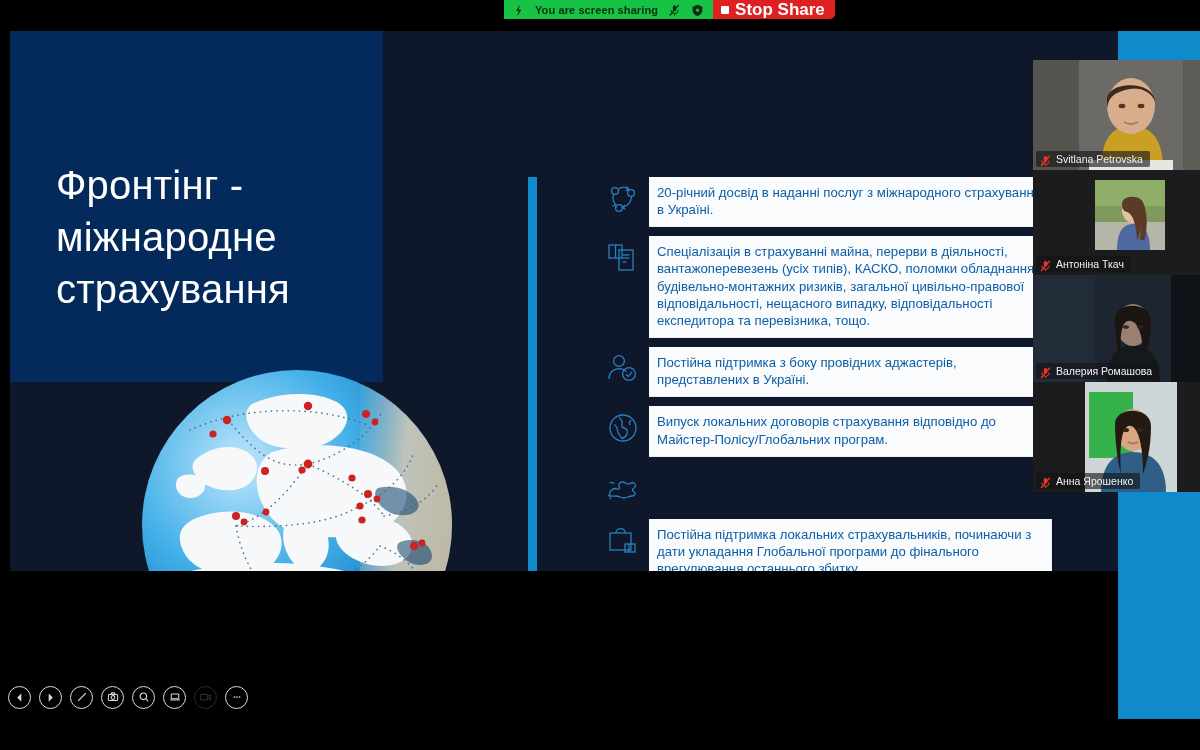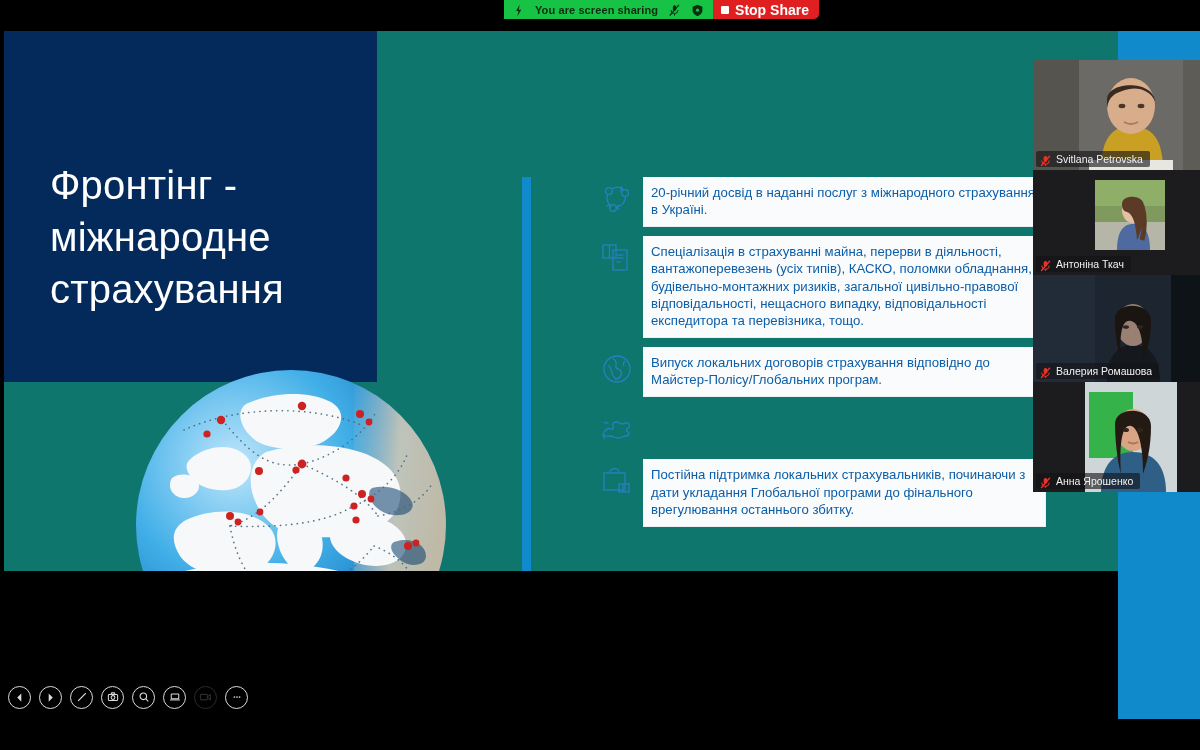--- a/index.html
+++ b/index.html
@@ -8,25 +8,25 @@
   
   .stage{position:relative;width:1200px;height:750px;background:#000;overflow:hidden;}
 
   
   .share-bar{position:absolute;left:464px;top:0;height:19px;display:flex;align-items:stretch;
              border-radius:0 0 5px 5px;overflow:hidden;z-index:40;}
   .share-green{background:#17c344;display:flex;align-items:center;gap:10px;padding:0 9px 0 8px;margin-left:40px;}
   .share-green .lbl{font-size:11px;font-weight:bold;color:#0c2d12;letter-spacing:.1px;white-space:nowrap;}
   .share-ic{width:13px;height:13px;display:block;}
   .share-stop{background:#e02020;display:flex;align-items:center;gap:6px;padding:0 10px 0 8px;}
-  .share-stop .lbl{font-size:14px;font-weight:bold;color:#fff;white-space:nowrap;}
+  .share-stop .lbl{font-size:17px;font-weight:bold;color:#fff;white-space:nowrap;}
   .stop-sq{width:8px;height:8px;background:#fff;border-radius:1px;display:block;}
 
   
-  .slide{position:absolute;left:4px;top:31px;width:1118px;height:540px;background:#0f766e;overflow:hidden;}
+  .slide{position:absolute;left:10px;top:31px;width:1118px;height:540px;background:#0f172a;overflow:hidden;}
   .navy-block{position:absolute;left:0;top:0;width:373px;height:351px;background:#042a5c;}
   .slide-title{position:absolute;left:46px;top:128px;width:330px;color:#fff;font-size:40px;line-height:1.30;
                font-weight:400;letter-spacing:.2px;}
   .cyan-strip{position:absolute;left:1118px;top:31px;width:82px;height:688px;background:#118acb;}
 
   
   .globe-wrap{position:absolute;left:122px;top:329px;width:330px;height:330px;}
   .globe{position:absolute;inset:0;}
 
   
@@ -225,20 +225,33 @@
             <line x1="17.5" y1="15" x2="24.5" y2="15"></line>
               <line x1="17.5" y1="18" x2="24.5" y2="18"></line>
             <line x1="17.5" y1="22" x2="21.5" y2="22"></line>
           </svg>
         </span>
         <div class="bub">
           <div class="txt">Спеціалізація в страхуванні майна, перерви в діяльності, вантажоперевезень (усіх типів), КАСКО, поломки обладнання, будівельно-монтажних ризиків, загальної цивільно-правової відповідальності, нещасного випадку, відповідальності експедитора та перевізника, тощо.</div>
         </div>
       </div>
 
+      <div class="row">
+        <span class="ic">
+          <svg width="36" height="34" viewBox="0 0 36 34" fill="none" stroke="#2a7fc1" stroke-width="1.3">
+            <circle cx="14" cy="9" r="5.4"></circle>
+            <path d="M4 27 C4 20.4 8.6 16.6 14 16.6 C17 16.6 19.6 17.8 21.4 19.6"></path>
+            <circle cx="24" cy="22" r="6.4"></circle>
+              <path d="M21 22.2 l2.2 2.4 4-5"></path>
+          </svg>
+        </span>
+        <div class="bub">
+          <div class="txt">Постійна підтримка з боку провідних аджастерів, представлених в Україні.</div>
+        </div>
+      </div>
 
       <div class="row">
         <span class="ic">
           <svg width="34" height="34" viewBox="0 0 34 34" fill="none" stroke="#2a7fc1" stroke-width="1.3">
             <circle cx="17" cy="17" r="13"></circle>
             <path d="M13 6.5 c2.5 2 4 4 3 6.5 c-1 2.5 1 4 3 4.5 c2 .5 3 3 2 5.5 c-1 2.5-3 4-5 4.5
                      c-2-2.5-4-5-4.5-8 c-.5-3-1.5-5-3.5-6"></path>
             <path d="M25 9 c-1.5 1.5 -2 3.5 -1 5"></path>
           </svg>
         </span>

